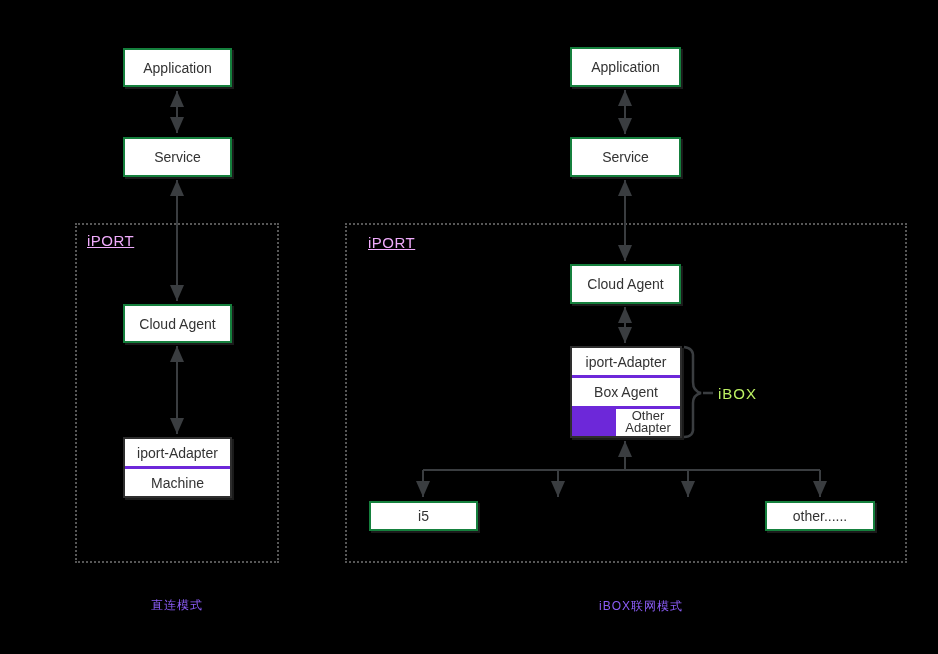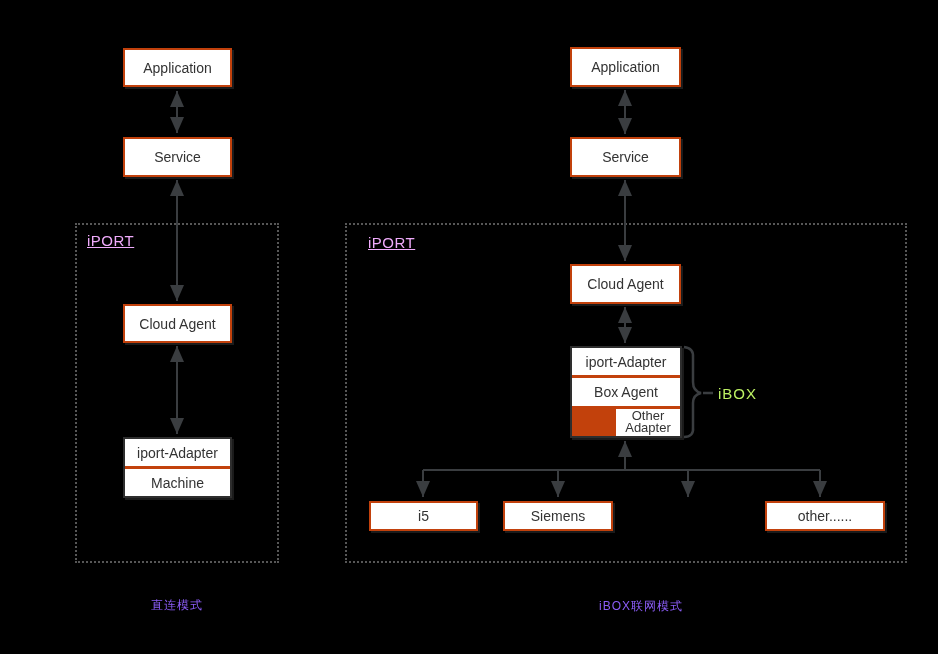--- a/index.html
+++ b/index.html
@@ -1,24 +1,24 @@
 <!DOCTYPE html>
 <html><head>
 <meta charset="utf-8">
 <style>
   html,body{margin:0;padding:0;background:#000;}
   .canvas{position:relative;width:938px;height:654px;background:#000;overflow:hidden;
           font-family:"Liberation Sans","DejaVu Sans",sans-serif;}
-  .box{position:absolute;box-sizing:border-box;background:#fff;border:2px solid #c2410c;
+  .box{position:absolute;box-sizing:border-box;background:#fff;border:2px solid #15803d;
        color:#333;font-size:14px;display:flex;align-items:center;justify-content:center;
        box-shadow:2px 2px 0 rgba(125,125,125,.22);}
   .dotted{position:absolute;box-sizing:border-box;border:2px dotted #575757;}
   .muted{position:absolute;font-size:15px;color:#f0abfc;letter-spacing:.5px;text-decoration:underline;}
   .caption{position:absolute;font-size:12px;color:#8b5cf6;text-align:center;letter-spacing:1px;}
-  .stack{position:absolute;box-sizing:border-box;border:2px solid #2e2e2e;background:#c2410c;
+  .stack{position:absolute;box-sizing:border-box;border:2px solid #2e2e2e;background:#6d28d9;
          display:flex;flex-direction:column;gap:3px;box-shadow:2px 2px 0 rgba(125,125,125,.22);}
   .stack .cell{flex:1;background:#fff;color:#333;font-size:14px;
                display:flex;align-items:center;justify-content:center;}
   .cell.two-line{white-space:pre-line;line-height:12px;text-align:center;font-size:13px;margin-left:44px;}
   .ibox-label{position:absolute;font-size:15px;color:#bef264;letter-spacing:1px;}
   #connectors{position:absolute;left:0;top:0;pointer-events:none;}
 </style>
 </head>
 <body>
 
@@ -93,23 +93,20 @@
         <span>Box Agent</span>
       </div>
     <div class="cell two-line"><span>Other
 Adapter</span></div>
   </div>
   <div class="ibox-label" style="left:718px;top:385px;">iBOX</div>
 
   <div class="box" style="left:369px;top:501px;width:109px;height:30px;align-items:center;">
       <span>i5</span>
     </div>
-  <div class="box" style="left:503px;top:501px;width:110px;height:30px;">
-      <span>Siemens</span>
-    </div>
-  <div class="box" style="left:765px;top:501px;width:120px;height:30px;">
+  <div class="box" style="left:765px;top:501px;width:110px;height:30px;">
       <span>other......</span>
     </div>
 
   <div class="caption" style="left:75px;top:597px;width:204px;">直连模式</div>
   <div class="caption" style="left:345px;top:598px;width:592px;">iBOX联网模式</div>
 
 </div>
 
 </body></html>

